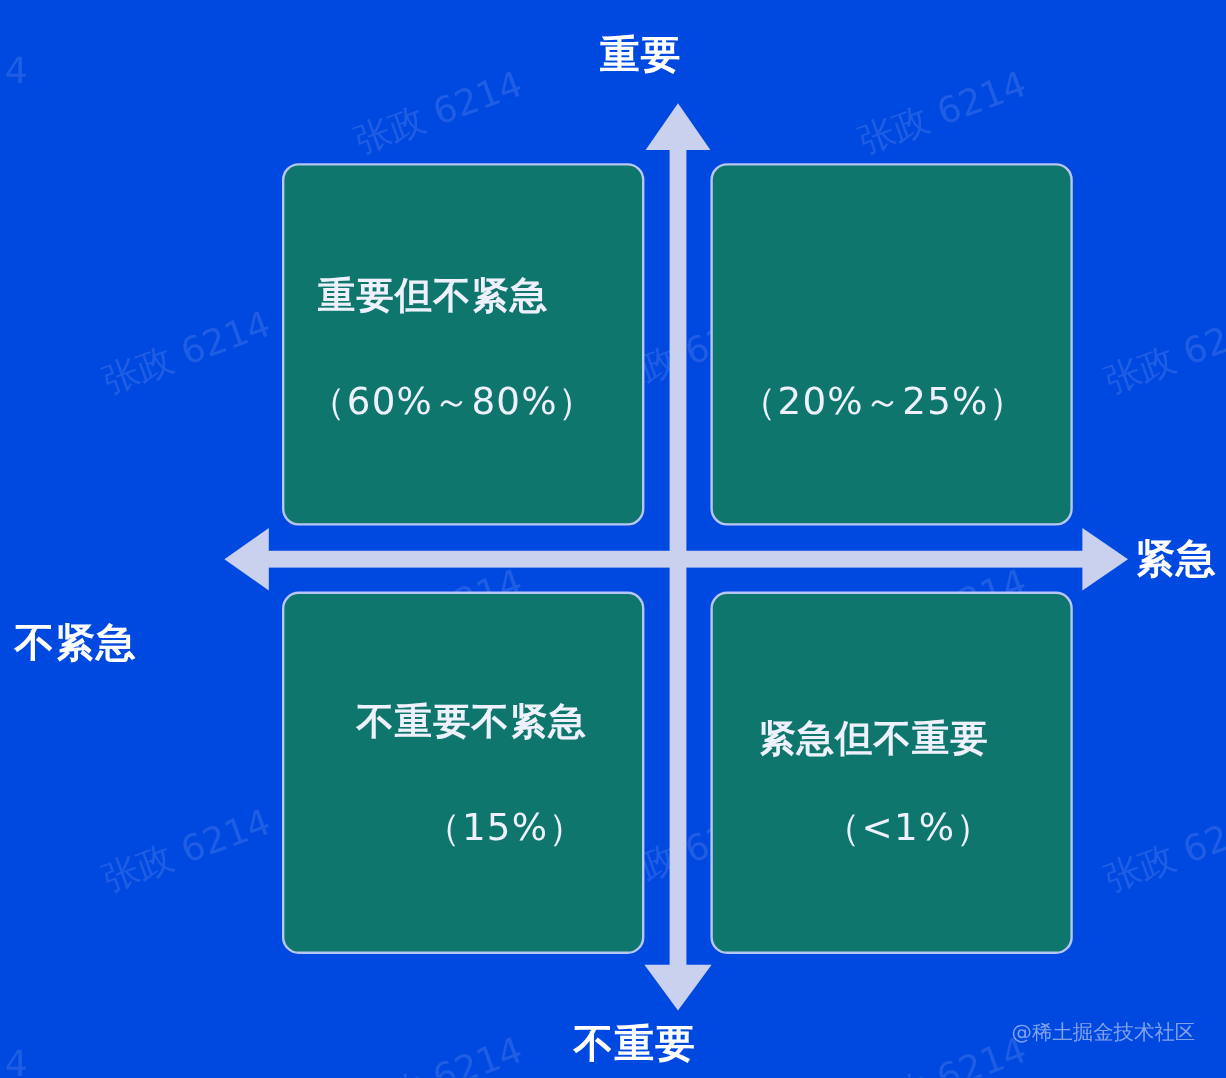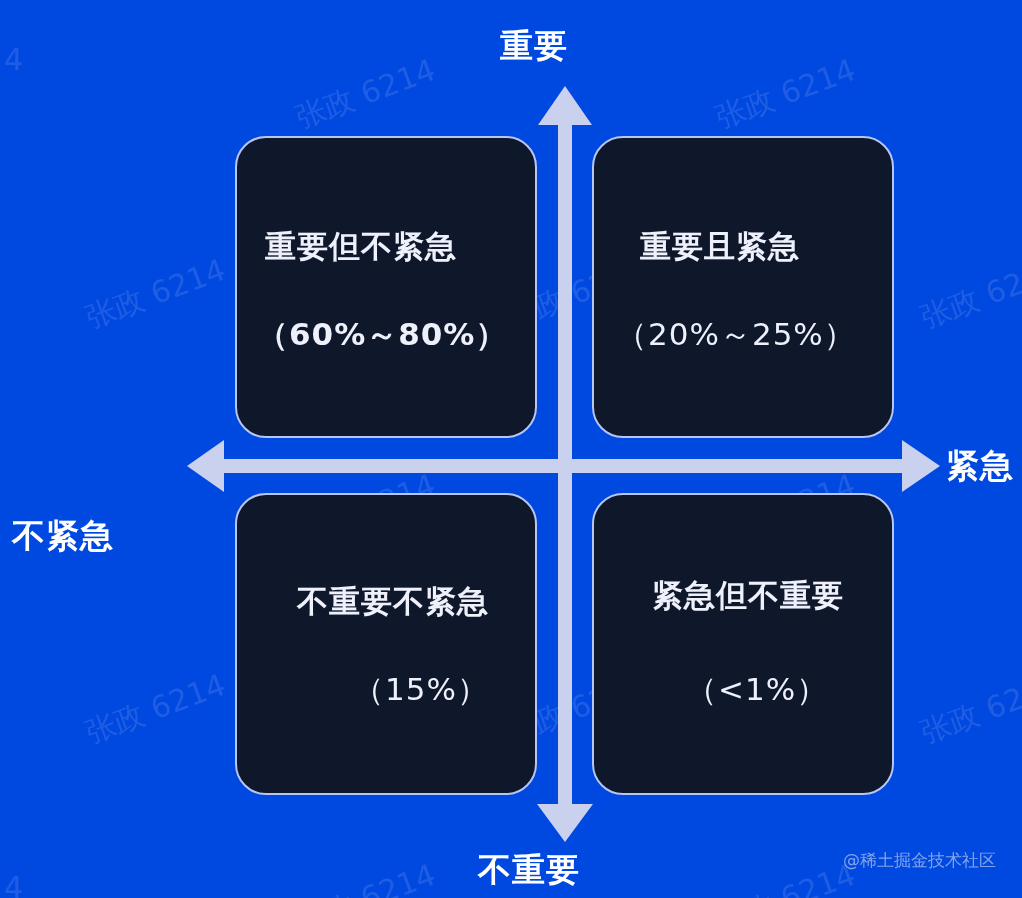--- a/index.html
+++ b/index.html
@@ -15,23 +15,23 @@
     color: rgba(140, 170, 240, 0.22);
     font-size: 30px;
     transform: rotate(-20deg);
     transform-origin: left top;
     white-space: nowrap;
     pointer-events: none;
   }
   .box {
     position: absolute;
     width: 302px; height: 302px;
-    background: #0f172a;
+    background: #0f766e;
     border: 2px solid #b7c6f2;
-    border-radius: 31px;
+    border-radius: 14px;
     box-sizing: border-box;
   }
   .box .title {
     position: absolute; left: 0; right: 0;
     font-size: 31px; font-weight: bold;
     letter-spacing: 1px;
   }
   .box .pct {
     position: absolute; left: 0; right: 0;
     font-size: 31px;
@@ -62,35 +62,34 @@
 <div class="watermark" style="left:80px; top:715px;">张政 6214</div>
 <div class="watermark" style="left:500px; top:715px;">张政 6214</div>
 <div class="watermark" style="left:915px; top:715px;">张政 6214</div>
 <div class="watermark" style="left:290px; top:905px;">张政 6214</div>
 <div class="watermark" style="left:710px; top:905px;">张政 6214</div>
 <div class="watermark" style="left:4px; top:42px; transform:none;">4</div>
 <div class="watermark" style="left:4px; top:870px; transform:none;">4</div>
 
 <div class="box" style="left:235px; top:136px;">
   <div class="title" style="top:88px; padding-left:28px;">重要但不紧急</div>
-  <div class="pct" style="top:176px; padding-left:20px;font-weight:bold;">（60%～80%）</div>
+  <div class="pct" style="top:176px; padding-left:20px;">（60%～80%）</div>
 </div>
 
 <div class="box" style="left:592px; top:136px;">
-  <div class="title" style="top:88px; padding-left:46px;">重要且紧急</div>
   <div class="pct" style="top:176px; padding-left:22px;">（20%～25%）</div>
 </div>
 
 <div class="box" style="left:235px; top:493px;">
   <div class="title" style="top:86px; padding-left:60px;">不重要不紧急</div>
   <div class="pct" style="top:174px; padding-left:116px;">（15%）</div>
 </div>
 
 <div class="box" style="left:592px; top:493px;">
-  <div class="title" style="top:80px; padding-left:38px;margin-left:20px;">紧急但不重要</div>
+  <div class="title" style="top:100px; padding-left:38px;">紧急但不重要</div>
   <div class="pct" style="top:174px; padding-left:92px;">（&lt;1%）</div>
 </div>
 
 <svg class="axes" width="1022" height="898">
   <g fill="#c9d1ee">
 
     <rect x="558" y="122" width="14" height="690"></rect>
 
     <polygon points="565,86 538,125 592,125"></polygon>
 

